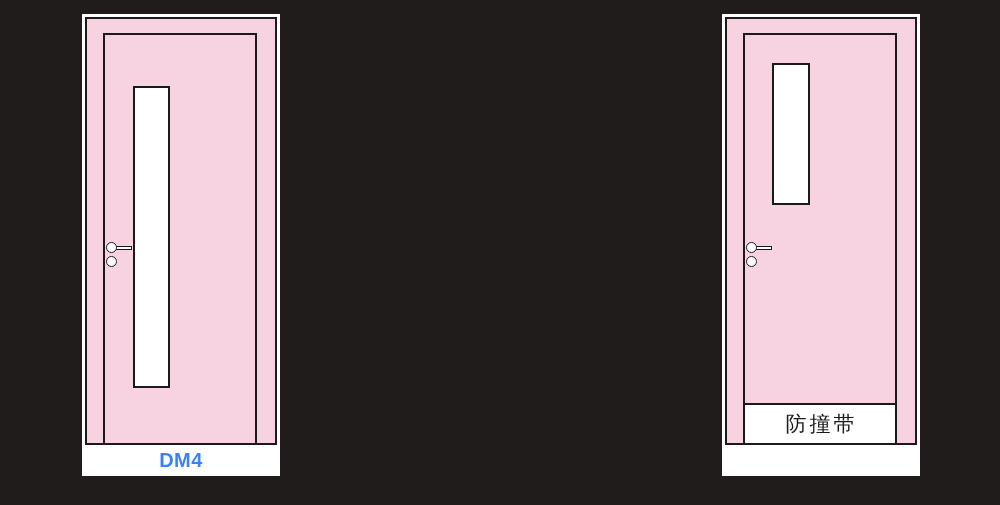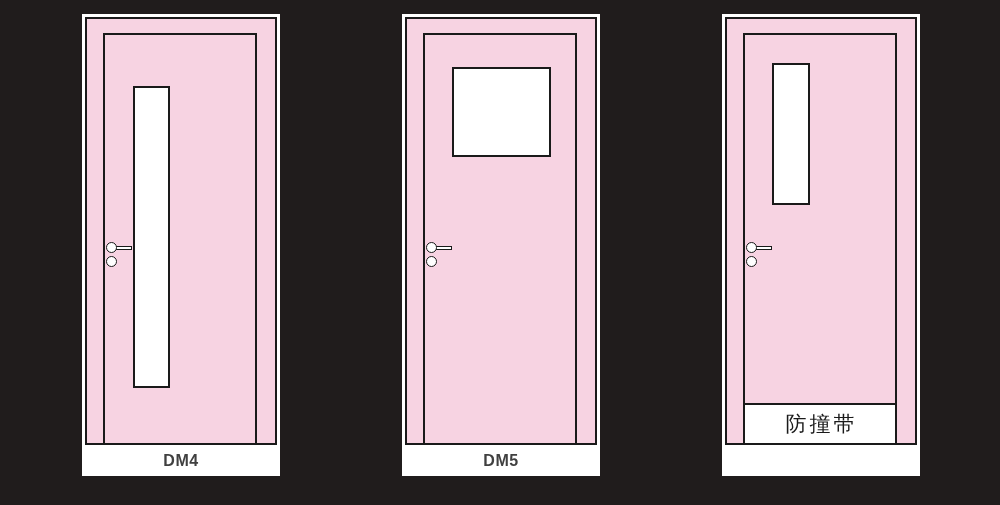--- a/index.html
+++ b/index.html
@@ -68,21 +68,21 @@
   }
   .bump-strip span{
     font-family:"Liberation Serif",serif;
     font-size:21px;color:#1a1a1a;letter-spacing:3px;text-indent:3px;
   }
 
   
   .door-label{
     position:absolute;left:0;right:0;top:431px;height:31px;
     display:flex;align-items:center;justify-content:center;
-    font-weight:bold;font-size:16px;color:#404040;letter-spacing:0.5px;
+    font-weight:bold;font-size:20px;color:#3b82f6;letter-spacing:0.5px;
   }
 </style>
 </head>
 <body style="--bg: #201c1c; --pink: #f7d3e2; --line: #1a1a1a; --white: #ffffff;">
 
 <div class="stage">
 
   <figure class="door-figure door-a">
     <div class="frame">
       <div class="leaf">
@@ -90,33 +90,20 @@
         <div class="handle">
           <span class="lever"></span>
           <span class="knob"></span>
           <span class="lock"></span>
         </div>
       </div>
     </div>
     <figcaption class="door-label">DM4</figcaption>
   </figure>
 
-  <figure class="door-figure door-b">
-    <div class="frame">
-      <div class="leaf">
-        <div class="glass"></div>
-        <div class="handle">
-          <span class="lever"></span>
-          <span class="knob"></span>
-          <span class="lock"></span>
-        </div>
-      </div>
-    </div>
-    <figcaption class="door-label">DM5</figcaption>
-  </figure>
 
   <figure class="door-figure door-c">
     <div class="frame">
       <div class="leaf">
         <div class="glass"></div>
         <div class="handle">
           <span class="lever"></span>
           <span class="knob"></span>
           <span class="lock"></span>
         </div>

